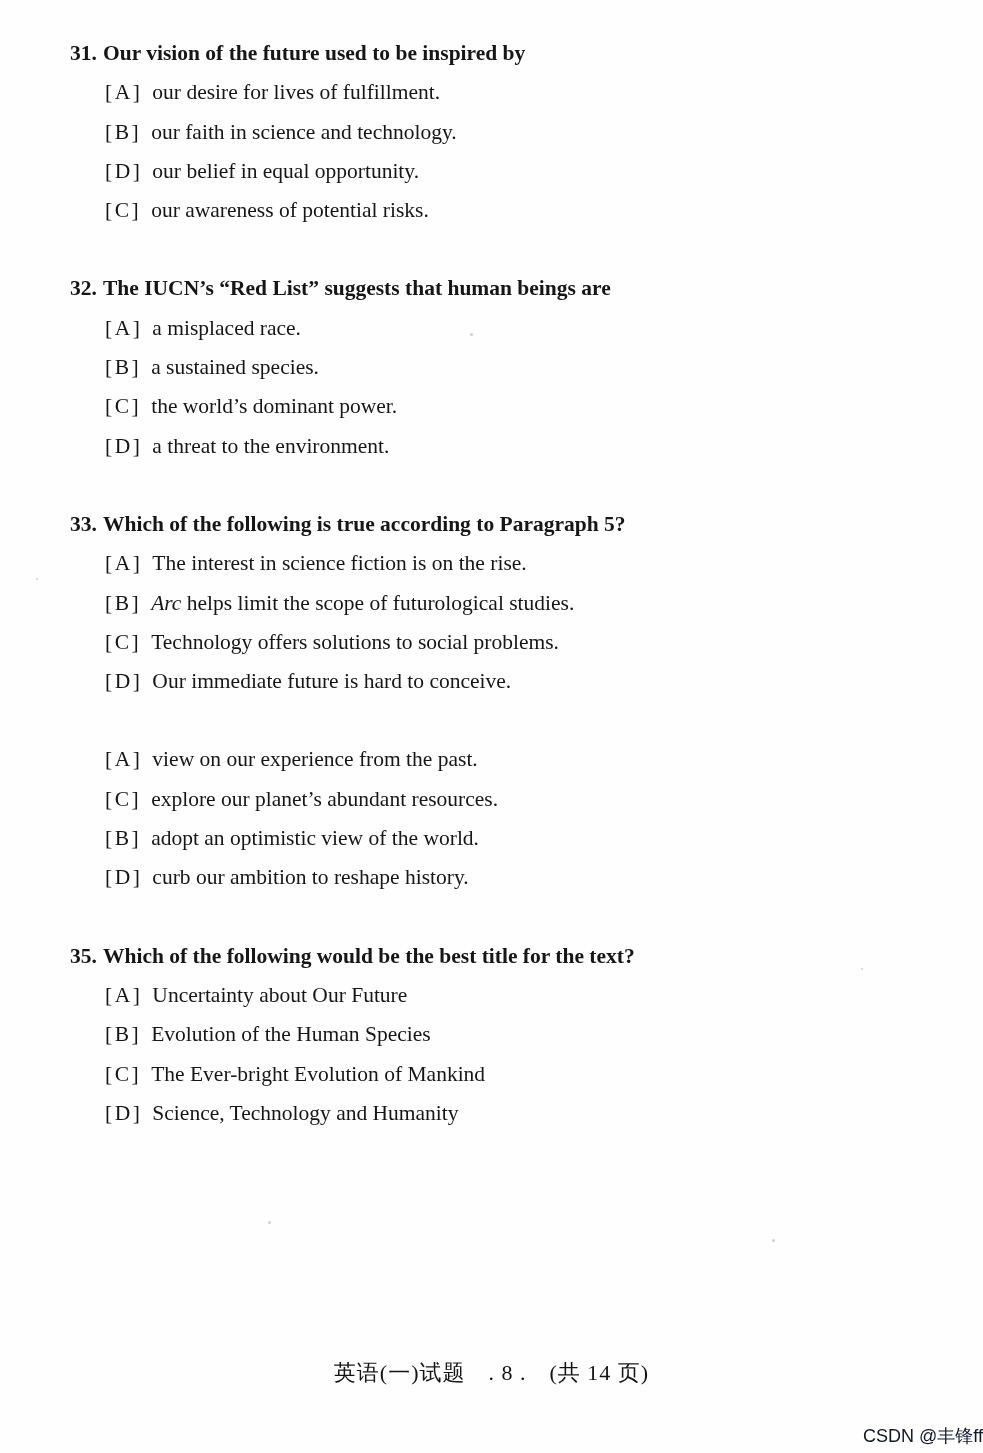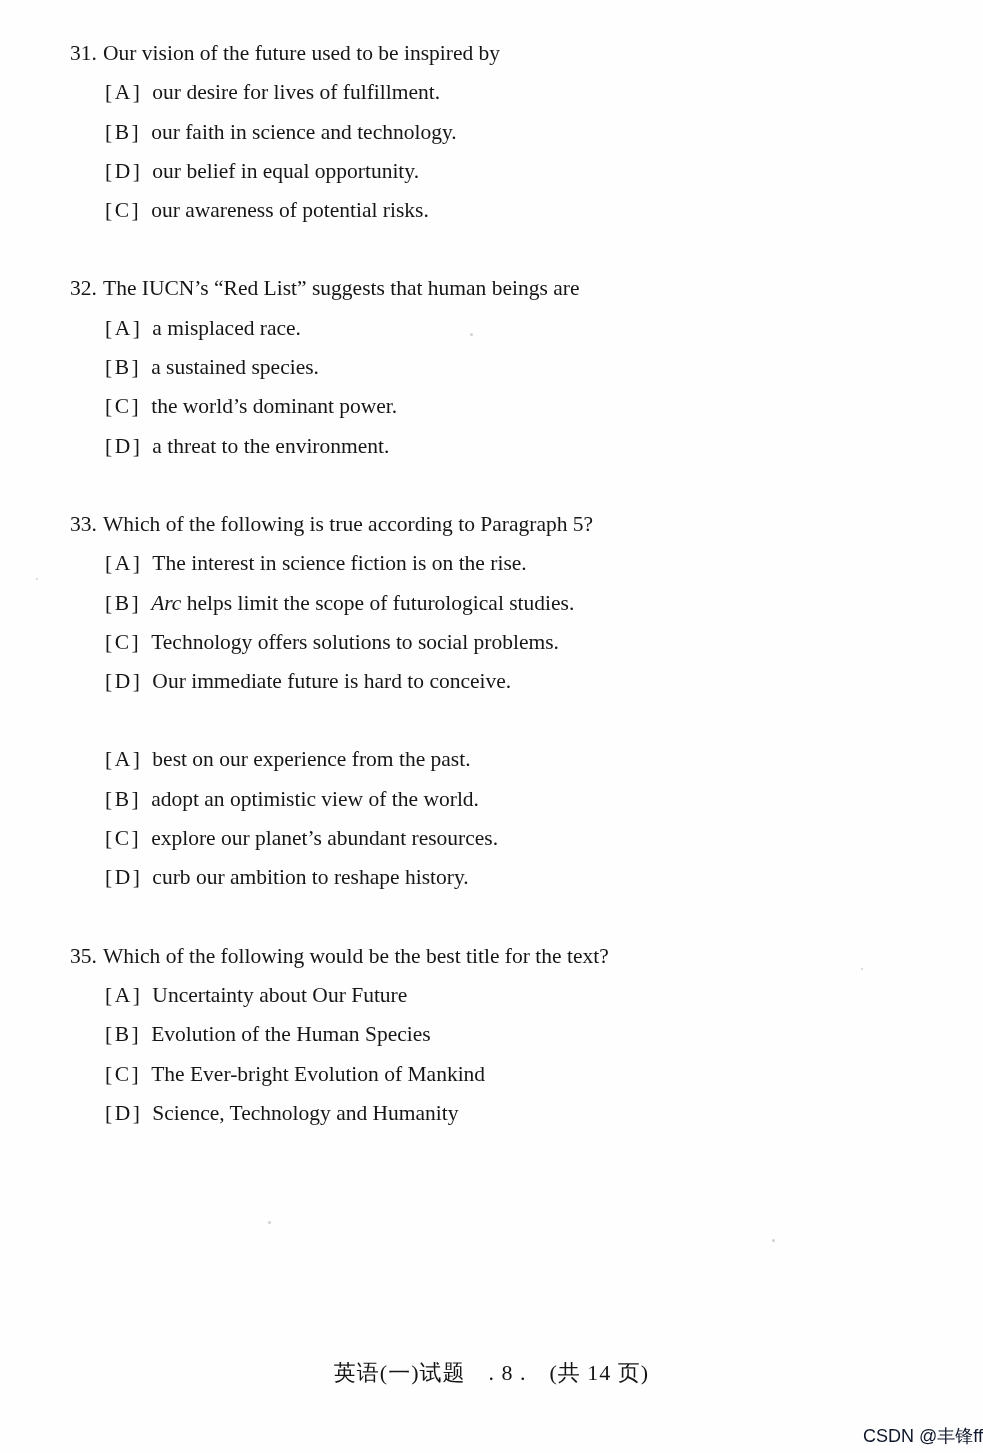--- a/index.html
+++ b/index.html
@@ -14,20 +14,21 @@
   .page { position: absolute; inset: 0; }
   .content {
     position: absolute;
     top: 34px; left: 70px; right: 40px;
   }
   .question { margin-bottom: 39px; }
   .stem-row {
     line-height: 39.3px;
     font-size: 21.5px;
     white-space: nowrap;
+    font-weight: bold;
   }
   .q-num {
     display: inline-block;
     width: 33px;
     font-size: 21.5px;
   }
   .opt-row {
     line-height: 39.3px;
     font-size: 21.5px;
     padding-left: 35px;
@@ -119,27 +120,27 @@
       <div class="opt-row">
         <span class="opt-label">[C]</span><span class="opt-text"><i class="it"></i><span>Technology offers solutions to social problems.</span></span>
       </div>
       <div class="opt-row">
         <span class="opt-label">[D]</span><span class="opt-text"><i class="it"></i><span>Our immediate future is hard to conceive.</span></span>
       </div>
     </div>
 
     <div class="question">
       <div class="opt-row">
-        <span class="opt-label">[A]</span><span class="opt-text"><i class="it"></i><span>best on our experience from the past.</span></span>
+        <span class="opt-label">[A]</span><span class="opt-text"><i class="it"></i><span>view on our experience from the past.</span></span>
+      </div>
+      <div class="opt-row">
+        <span class="opt-label">[C]</span><span class="opt-text"><i class="it"></i><span>explore our planet’s abundant resources.</span></span>
       </div>
       <div class="opt-row">
         <span class="opt-label">[B]</span><span class="opt-text"><i class="it"></i><span>adopt an optimistic view of the world.</span></span>
-      </div>
-      <div class="opt-row">
-        <span class="opt-label">[C]</span><span class="opt-text"><i class="it"></i><span>explore our planet’s abundant resources.</span></span>
       </div>
       <div class="opt-row">
         <span class="opt-label">[D]</span><span class="opt-text"><i class="it"></i><span>curb our ambition to reshape history.</span></span>
       </div>
     </div>
 
     <div class="question">
       <div class="stem-row">
         <span class="q-num">35.</span><span>Which of the following would be the best title for the text?</span>
       </div>

